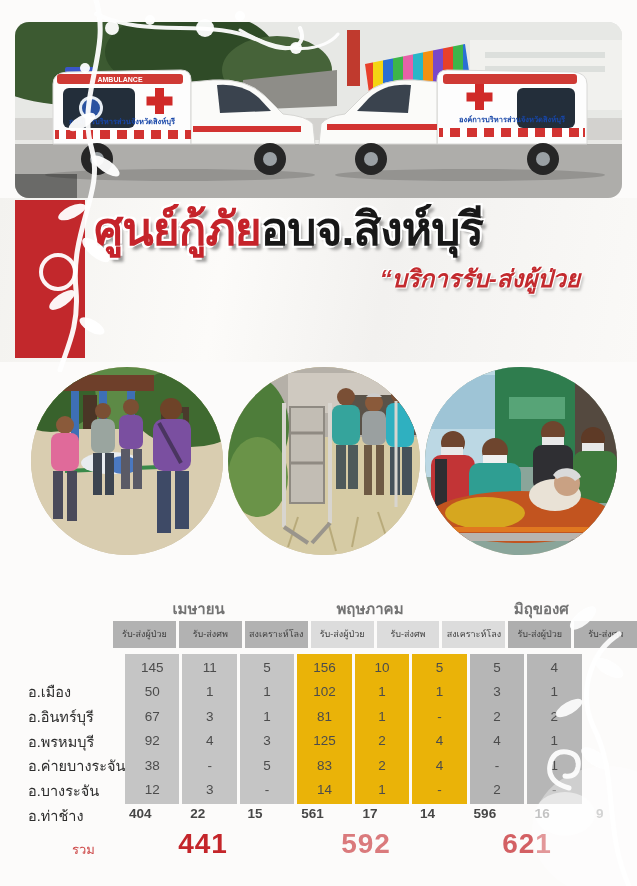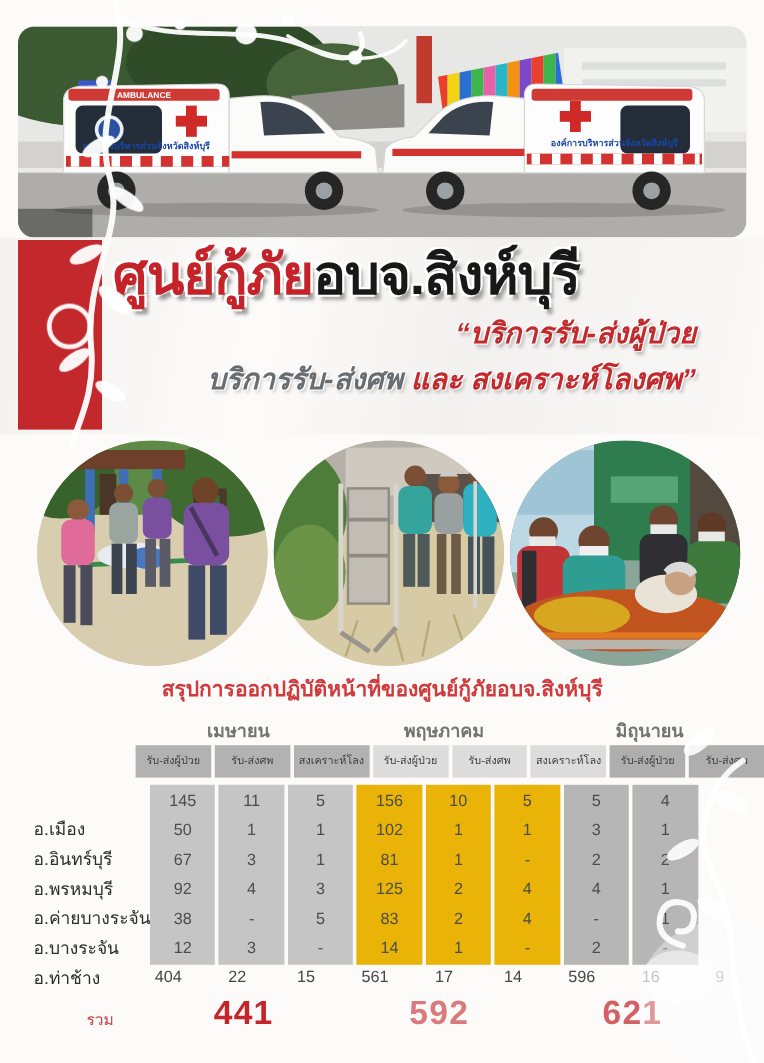--- a/index.html
+++ b/index.html
@@ -44,21 +44,21 @@
   #rowlabels{position:absolute;left:28px;top:656px;margin-top:24px;}
   #rowlabels div{height:24.8px;line-height:24.8px;font-size:14.5px;color:#2d2d2d;}
 
   #bodycols{position:absolute;left:113px;top:654px;width:514px;display:grid;
             grid-template-columns:repeat(9,1fr);gap:3px;padding-left:12px;}
   .col{padding-top:2px;height:148px;}
   .m1{background:#c5c5c5}.m2{background:#eab308}.m3{background:#b6b6b6}
   .col div{height:24.4px;line-height:24.4px;text-align:center;font-size:13.5px;color:#4c4c4c;}
 
   #sums{position:absolute;left:113px;top:806px;width:514px;display:grid;
-        grid-template-columns:repeat(9,1fr);gap:3px;}
+        grid-template-columns:repeat(9,1fr);gap:3px;font-weight:bold;}
   #sums div{text-align:center;font-size:13.5px;color:#464646;}
   #sums .washed{color:#bcbcbc;}
 
   #totals{position:absolute;left:0;top:828px;width:637px;height:40px;}
   .grand-label{position:absolute;left:72px;top:11px;font-size:13px;color:#cc4545;}
   .mtotal{position:absolute;top:0;transform:translateX(-50%);font-size:28px;font-weight:bold;
           color:#c4252a;letter-spacing:1px;}
   .f1{opacity:.6}.f2{opacity:.72}
 
   .vine{position:absolute;pointer-events:none;}
@@ -155,21 +155,20 @@
 
   <div class="floor"></div>
   <div class="banner"></div>
 
   <div class="title">
     <span class="red">ศูนย์กู้ภัย</span><span class="black">อบจ.สิงห์บุรี</span>
   </div>
 
   <div class="subtitle">
     <div><span class="red">“บริการรับ-ส่งผู้ป่วย</span></div>
-    <div><span class="gray">บริการรับ-ส่งศพ </span><span class="red">และ สงเคราะห์โลงศพ”</span></div>
   </div>
 
   <div class="circle" id="c1">
     <svg width="192" height="188" viewBox="0 0 192 188">
       <rect width="192" height="188" fill="#d9cdb0"></rect>
       <rect width="192" height="62" fill="#5d8a46"></rect>
       <ellipse cx="160" cy="40" rx="60" ry="40" fill="#3f6a30"></ellipse>
       <ellipse cx="20" cy="30" rx="45" ry="35" fill="#38622c"></ellipse>
       <rect x="28" y="8" width="95" height="16" fill="#6e3f2a"></rect>
       <rect x="40" y="24" width="8" height="52" fill="#3e6fb5"></rect>
@@ -290,26 +289,25 @@
         <circle cx="142" cy="116" r="13" fill="#c9a183"></circle>
         <path d="M128,108 a15,12 0 0 1 28,2 l-6,4 a12,10 0 0 0 -18,-2 Z" fill="#dadada"></path>
         <rect x="0" y="166" width="192" height="8" fill="#b8b4ae"></rect>
         <rect x="0" y="160" width="192" height="5" fill="#e07820"></rect>
         <circle cx="40" cy="180" r="8" fill="#8a8680"></circle>
           <circle cx="150" cy="180" r="8" fill="#8a8680"></circle>
       </g>
     </svg>
   </div>
 
-  <div class="tbl-title">สรุปการออกปฏิบัติหน้าที่ของศูนย์กู้ภัยอบจ.สิงห์บุรี</div>
 
   <div id="months">
     <div>เมษายน</div>
     <div>พฤษภาคม</div>
-    <div>มิถุนายน</div>
+    <div>มิถุของศ</div>
   </div>
 
   <div id="subheads">
     <div class="m1s">รับ-ส่งผู้ป่วย</div>
     <div class="m1s">รับ-ส่งศพ</div>
     <div class="m1s">สงเคราะห์โลง</div>
     <div class="m2s">รับ-ส่งผู้ป่วย</div>
     <div class="m2s">รับ-ส่งศพ</div>
     <div class="m2s">สงเคราะห์โลง</div>
     <div class="m3s">รับ-ส่งผู้ป่วย</div>

